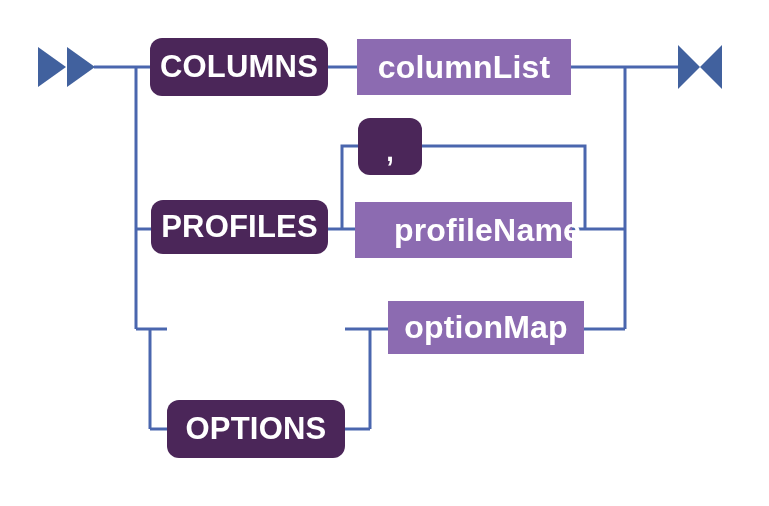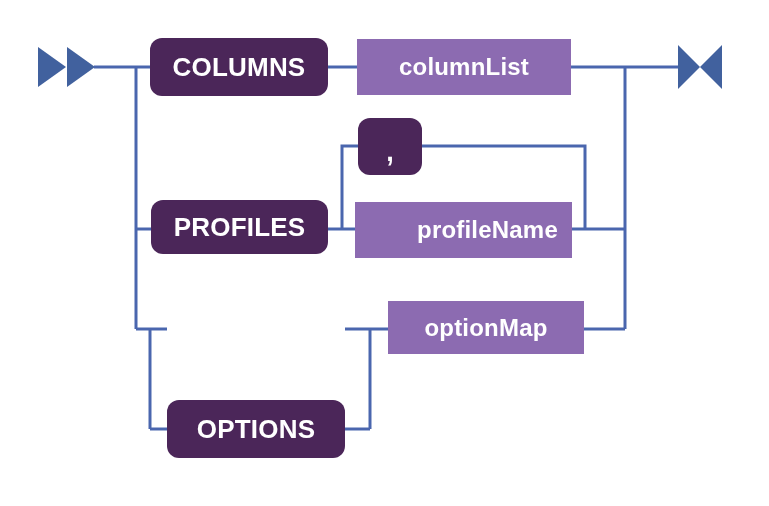--- a/index.html
+++ b/index.html
@@ -34,26 +34,26 @@
     box-sizing: border-box;
     color: #ffffff;
     font-weight: bold;
     letter-spacing: 0.2px;
     white-space: nowrap;
     user-select: none;
   }
   .node.keyword {
     background: #4B2659;
     border-radius: 12px;
-    font-size: 26px;
+    font-size: 31px;
   }
   .node.nonterminal {
     background: #8C6BB1;
     border-radius: 0px;
-    font-size: 24px;
+    font-size: 32px;
   }
   .node.literal {
     background: #4B2659;
     border-radius: 12px;
     font-size: 27px;
   }
   .node.literal .glyph {
     display: block;
     transform: translateY(6px);
   }

